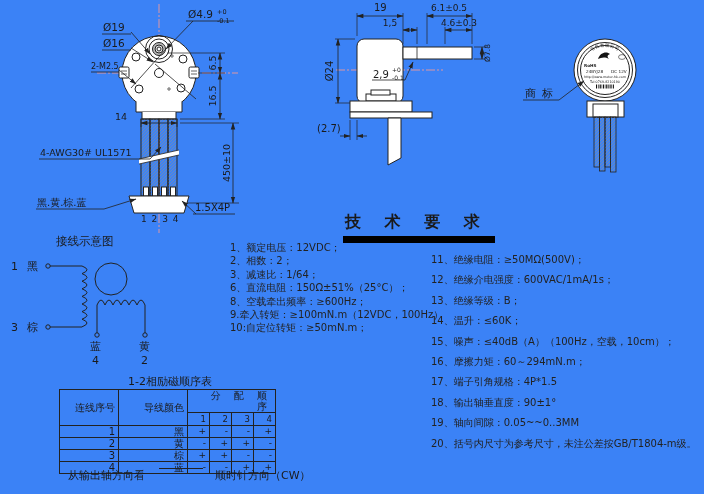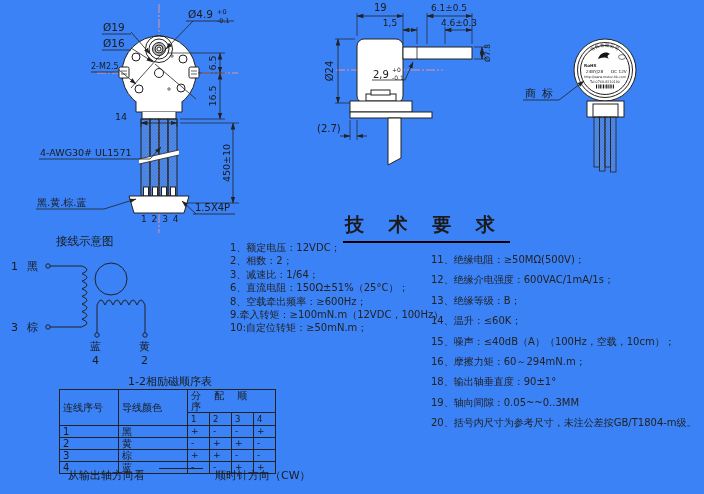--- a/index.html
+++ b/index.html
@@ -1,27 +1,27 @@
 <!DOCTYPE html>
 <html><head>
 <meta charset="utf-8">
 <style>
   html,body{margin:0;padding:0;background:#fff;}
   .canvas{position:relative;width:704px;height:494px;background:#3b82f6;
     font-family:"DejaVu Sans",sans-serif;color:#1a1a1a;overflow:hidden;}
   .abs{position:absolute;}
   svg text{font-family:"DejaVu Sans",sans-serif;fill:#1a1a1a;}
-  .tech-title{font-size:19px;font-weight:bold;letter-spacing:9px;
-    border-bottom:2px solid #000000;padding:0 6px 3px 2px;white-space:nowrap;}
+  .tech-title{font-size:16px;font-weight:bold;letter-spacing:9px;
+    border-bottom:7px solid #000000;padding:0 6px 3px 2px;white-space:nowrap;}
   .tech-list{font-size:10px;white-space:nowrap;color:#222;}
   .tech-list .ti{height:13.4px;line-height:13.4px;}
   .tech-list.right .ti{height:12.4px;line-height:12.4px;margin-top:8px;}
   .tbl-title{font-size:11px;white-space:nowrap;}
   table.seq{border-collapse:collapse;border:1.5px solid #222;font-size:10px;}
-  table.seq th,table.seq td{border:1px solid #222;text-align:left;
+  table.seq th,table.seq td{border:1px solid #222;text-align:right;
     font-weight:normal;padding:0 3px;height:11px;line-height:11px;}
   table.seq .hrow th{height:12px;}
   table.seq .order-h{letter-spacing:5px;}
   table.seq .step{font-size:8.5px;width:15px;}
   table.seq .sign{font-size:9px;width:15px;}
   .footer{display:flex;align-items:flex-start;font-size:11px;white-space:nowrap;}
   .footer .dash{display:inline-block;width:44px;border-top:1.3px solid #222;
     margin:0 12px 0 14px;}
 </style>
 </head>
@@ -258,20 +258,21 @@
   <div class="ti">10:自定位转矩：≥50mN.m；</div>
 </div>
 
 <div class="abs tech-list right" style="left:431px;top:246px">
   <div class="ti">11、绝缘电阻：≥50MΩ(500V)；</div>
   <div class="ti">12、绝缘介电强度：600VAC/1mA/1s；</div>
   <div class="ti">13、绝缘等级：B；</div>
   <div class="ti">14、温升：≤60K；</div>
   <div class="ti">15、噪声：≤40dB（A）（100Hz，空载，10cm）；</div>
   <div class="ti">16、摩擦力矩：60～294mN.m；</div>
+  <div class="ti">17、端子引角规格：4P*1.5</div>
   <div class="ti">18、输出轴垂直度：90±1°</div>
   <div class="ti">19、轴向间隙：0.05~~0..3MM</div>
   <div class="ti">20、括号内尺寸为参考尺寸，未注公差按GB/T1804-m级。</div>
 </div>
 
 <div class="abs tbl-title" style="left:128px;top:374px">1-2相励磁顺序表</div>
 
 <table class="seq abs" style="left:59px;top:389px">
   <tbody>
         <tr class="hrow">

